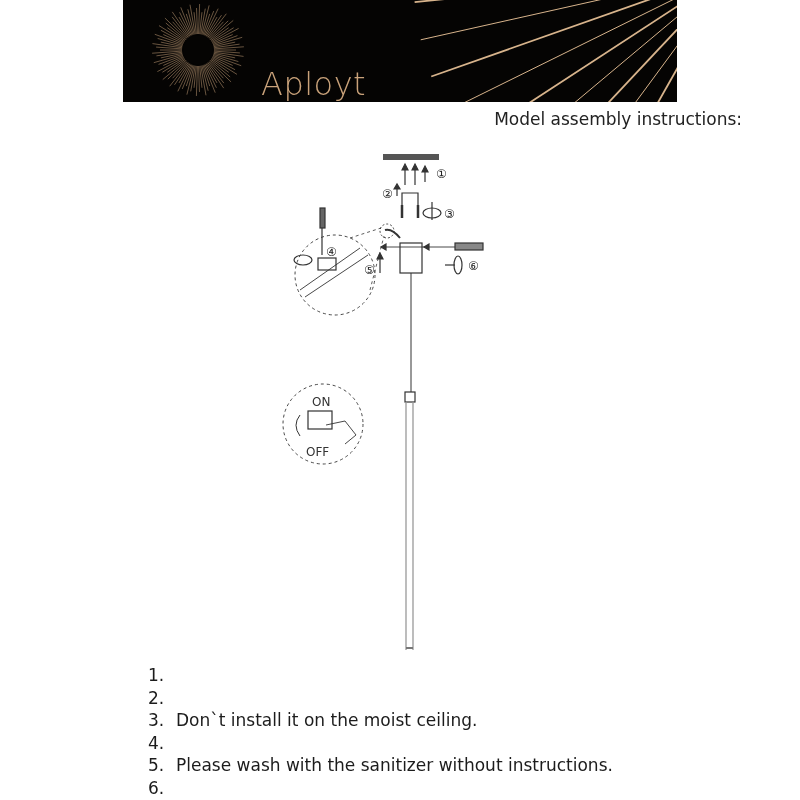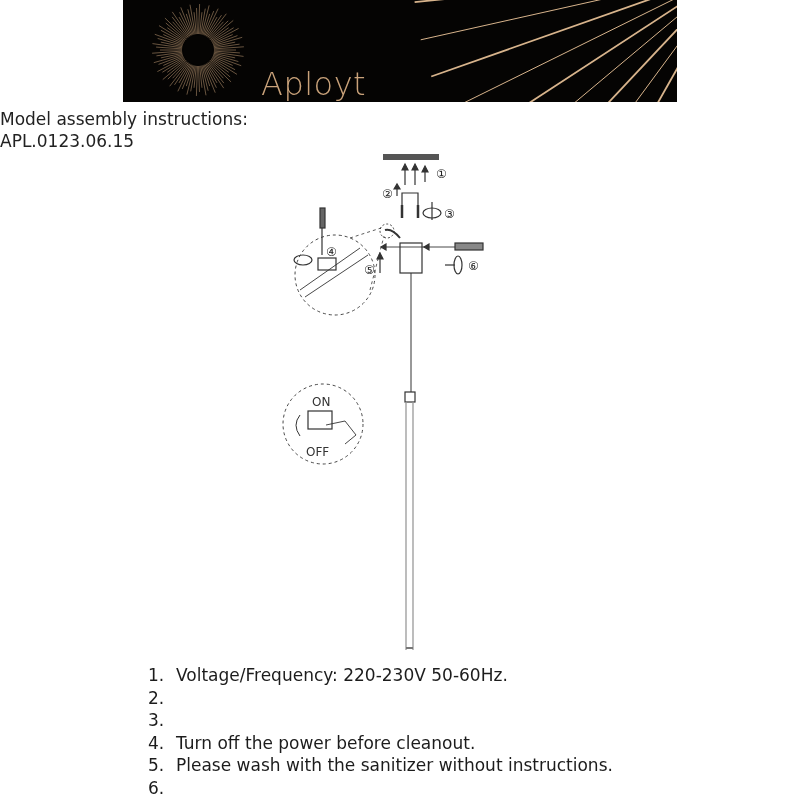--- a/index.html
+++ b/index.html
@@ -3,21 +3,21 @@
 <meta charset="utf-8">
 <style>
   html, body { margin: 0; padding: 0; background: #ffffff; }
   body { width: 800px; height: 800px; position: relative; overflow: hidden;
          font-family: "DejaVu Sans", sans-serif; color: #1a1a1a; }
   .banner { position: absolute; left: 123px; top: 0; width: 554px; height: 102px;
             background: #050403; overflow: hidden; }
   .banner svg { position: absolute; left: 0; top: 0; }
   .brand { position: absolute; left: 138px; top: 26px; font-family: "DejaVu Sans", sans-serif;
            font-weight: 200; font-size: 32px; letter-spacing: 0.5px; color: #c9a27a; margin-top: 39px; }
-  .title { position: absolute; left: 0; width: 742px; top: 108px; text-align: left;
+  .title { position: absolute; left: 0; width: 742px; top: 108px; text-align: right;
            font-size: 17px; line-height: 22px; color: #222; }
   .diagram { position: absolute; left: 0; top: 0; }
   .specs { position: absolute; left: 148px; top: 664px; margin: 0; padding: 0; list-style: none;
            font-size: 17px; line-height: 22.5px; color: #1c1c1c; }
   .specs li { display: flex; }
   .specs .num { width: 28px; }
 </style>
 </head>
 <body>
 
@@ -133,21 +133,20 @@
         <line x1="550.5723144582009" y1="-38.267417441078294" x2="293.0523437770716" y2="-74.09289301908423" stroke-width="1.8"></line>
         <line x1="551.9799107342538" y1="-45.286243541002946" x2="300.5595239160208" y2="-111.52663221868238" stroke-width="1"></line>
         <line x1="554.213410846705" y1="-52.087473161080695" x2="312.4715245157596" y2="-147.79985685909708" stroke-width="1.8"></line>
       </g>
   </svg>
   <div class="brand">Aployt</div>
 </div>
 
 <div class="title">
   <div>Model assembly instructions:</div>
-  <div>APL.0123.06.15</div>
 </div>
 
 <svg class="diagram" width="800" height="660" viewBox="0 0 800 660" fill="none" stroke="#333" stroke-width="1.2" font-family="DejaVu Sans, sans-serif">
 
   <rect x="383" y="154" width="56" height="6" fill="#555" stroke="none"></rect>
 
   <line x1="405" y1="185" x2="405" y2="166"></line>
     <polygon points="402,170 405,164 408,170" fill="#333"></polygon>
   <line x1="415" y1="185" x2="415" y2="166"></line>
     <polygon points="412,170 415,164 418,170" fill="#333"></polygon>
@@ -200,31 +199,30 @@
   <text x="312" y="406" font-size="12" fill="#333" stroke="none">ON</text>
   <text x="306" y="456" font-size="12" fill="#333" stroke="none">OFF</text>
   <rect x="308" y="411" width="24" height="18"></rect>
   <path d="M326 425 L345 421 L356 435 L345 444" stroke-width="0.9"></path>
   <path d="M300 415 Q292 425 300 436" stroke-width="1"></path>
 </svg>
 
 <ul class="specs">
   <li>
       <span class="num">1.</span>
-      <span>Voltage/Frequency: 220-230V 50-60Hz.</span>
     </li>
   <li>
       <span class="num">2.</span>
     </li>
   <li>
       <span class="num">3.</span>
+      <span>Don`t install it on the moist ceiling.</span>
     </li>
   <li>
       <span class="num">4.</span>
-      <span>Turn off the power before cleanout.</span>
     </li>
   <li>
       <span class="num">5.</span>
       <span>Please wash with the sanitizer without instructions.</span>
     </li>
   <li>
       <span class="num">6.</span>
     </li>
 </ul>
 

